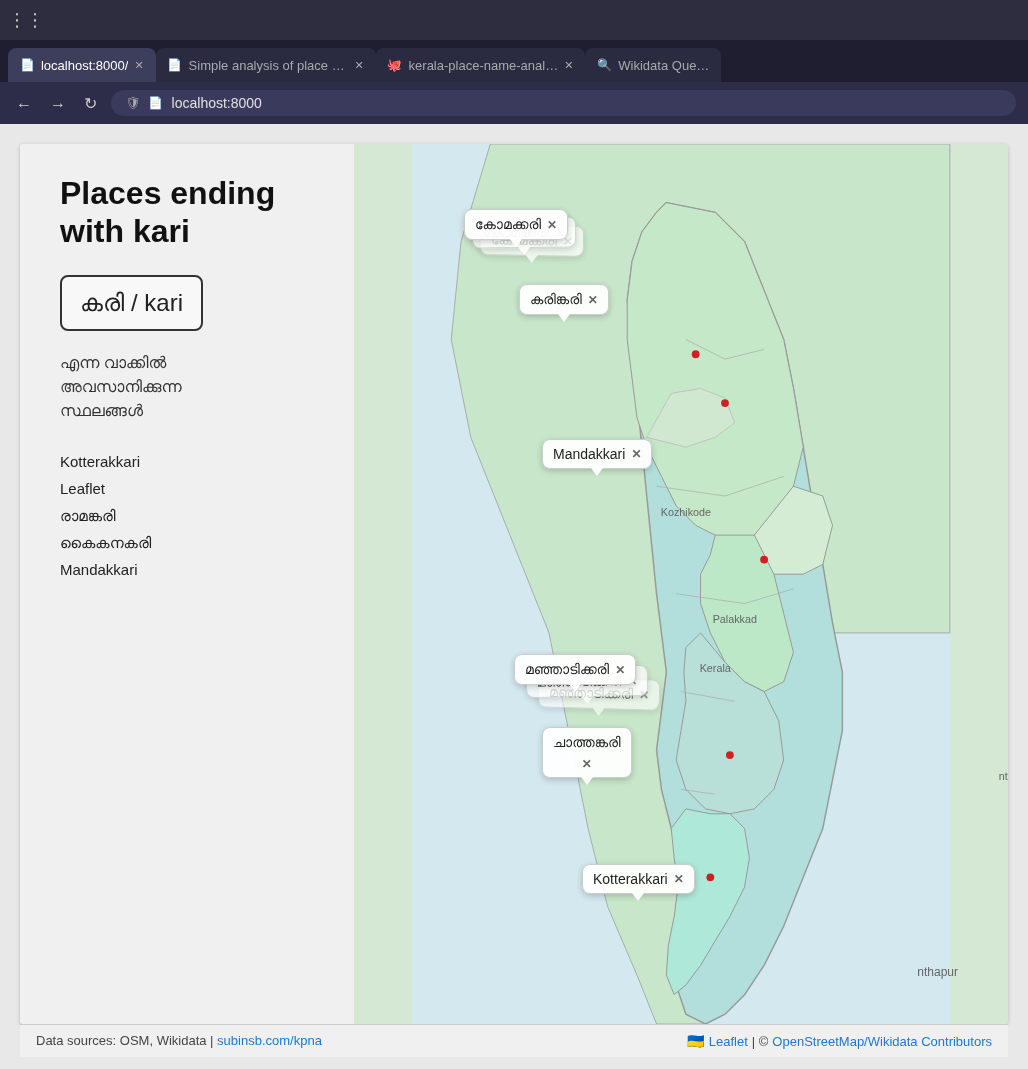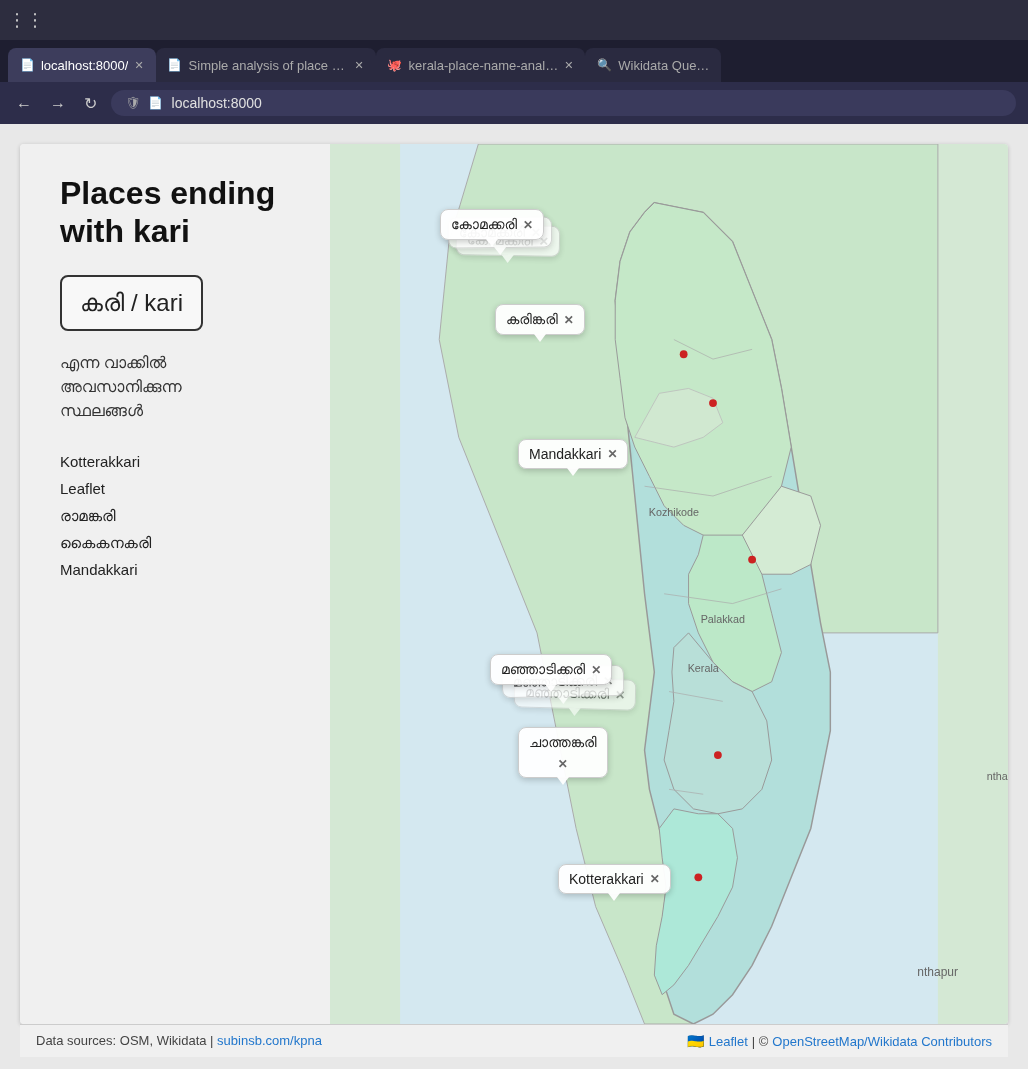--- a/index.html
+++ b/index.html
@@ -111,21 +111,21 @@
       border-radius: 4px;
       display: flex;
       min-height: 880px;
       position: relative;
       overflow: hidden;
       box-shadow: 0 1px 4px rgba(0,0,0,0.2);
     }
 
     
     .sidebar {
-      width: 310px;
+      width: 334px;
       flex-shrink: 0;
       padding: 30px 30px 30px 40px;
       background: #f0f0f0;
       z-index: 10;
       position: relative;
     }
 
     .places-heading {
       font-size: 32px;
       font-weight: bold;
@@ -363,21 +363,21 @@
         <div class="map-popup" style="position:absolute; top:8px; left:8px; opacity:0.8; transform:rotate(-0.5deg);">
           <span class="popup-text">കോമക്കരി</span>
           <span class="popup-close">✕</span>
         </div>
         <div class="map-popup" style="position:relative;">
           <span class="popup-text">കോമക്കരി</span>
           <span class="popup-close">✕</span>
         </div>
       </div>
 
-      <div class="map-popup" style="position:absolute; top:160px; left:165px;">
+      <div class="map-popup" style="position:absolute; top:140px; left:165px;">
         <span class="popup-text">കരിങ്കരി</span>
         <span class="popup-close">✕</span>
       </div>
 
       <div class="map-popup" style="position:absolute; top:295px; left:188px;">
         <span class="popup-text">Mandakkari</span>
         <span class="popup-close">✕</span>
       </div>
 
       <div style="position:absolute; top:510px; left:160px;">

